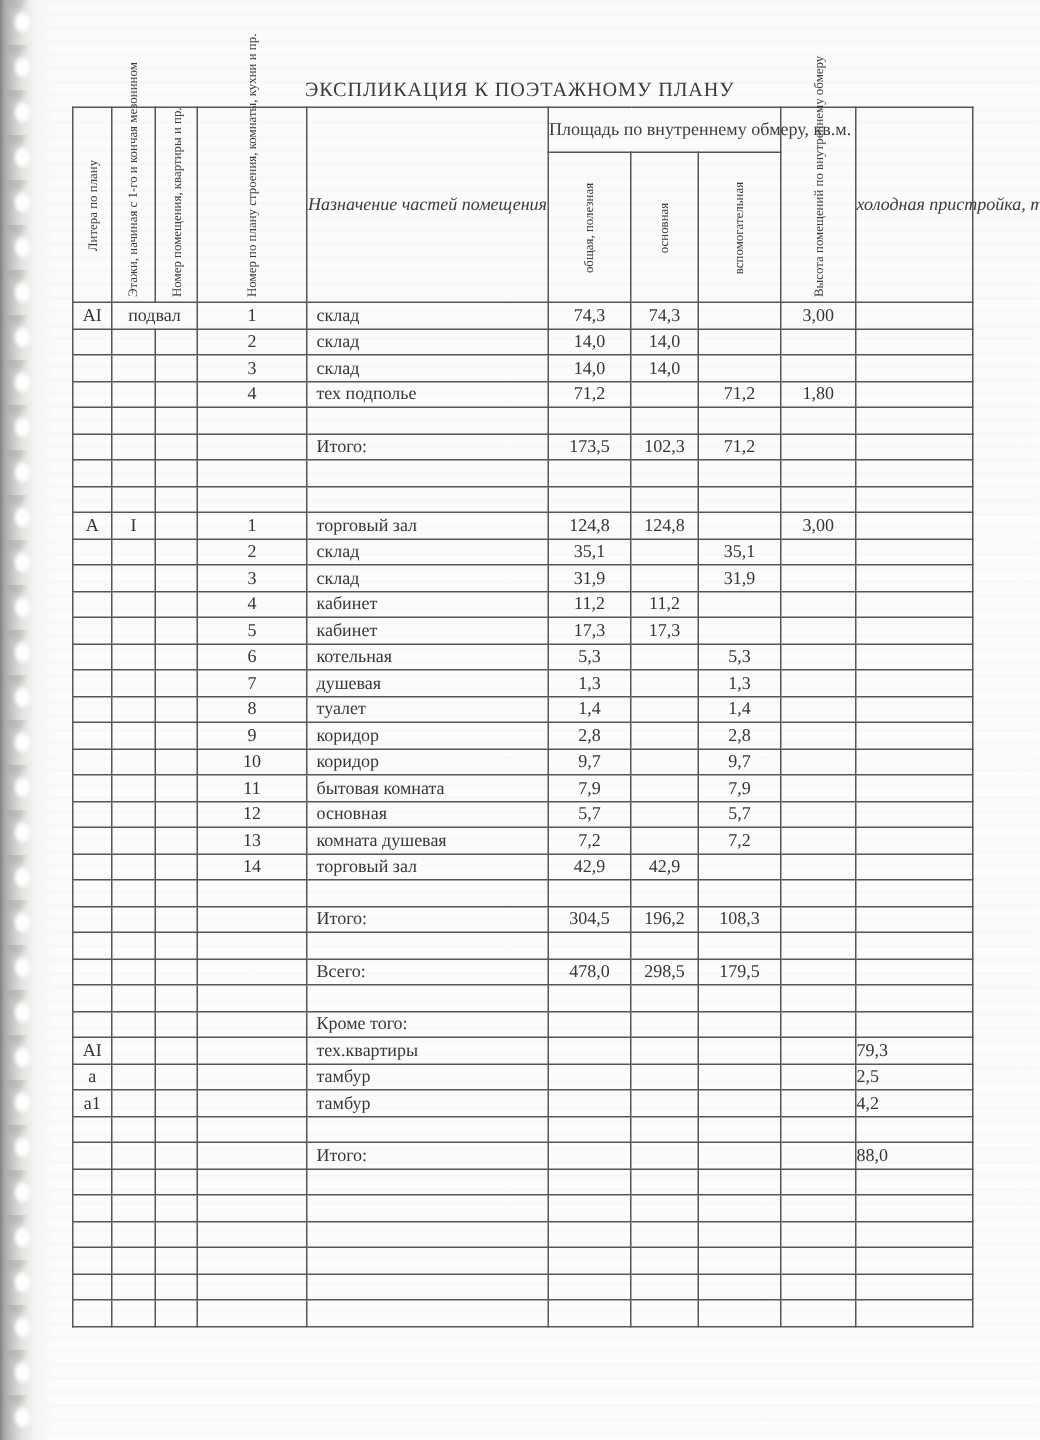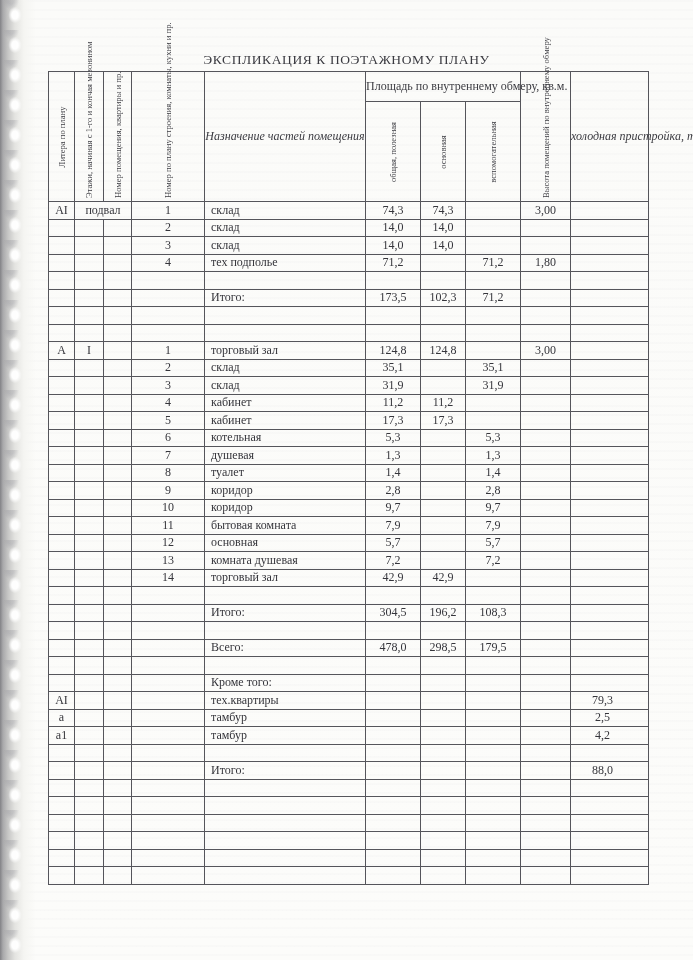--- a/index.html
+++ b/index.html
@@ -51,21 +51,21 @@
   .rot.tall{width:122px;}   
   .rot.sub{width:94px;}     
   .hcenter{
     font-size:9.3px;text-align:center;color:#3b3b41;line-height:1.25;
     white-space:normal;vertical-align:middle;font-style:italic;
   }
   .area-span{font-size:9.3px;text-align:center;color:#3b3b41;line-height:1.3;white-space:normal;padding:1px 4px;}
   
   td.c0,td.c1,td.c2,td.c3,td.c5,td.c6,td.c7,td.c8{text-align:center;}
   td.c4{text-align:left;padding-left:6px;}
-  td.c9{text-align:center;padding-right:14px;}
+  td.c9{text-align:left;padding-right:14px;}
 </style>
 </head>
 <body>
 
 <div class="page">
   <div class="binding"></div>
 
   <div class="title">ЭКСПЛИКАЦИЯ К ПОЭТАЖНОМУ ПЛАНУ</div>
 
   <table class="explication">

